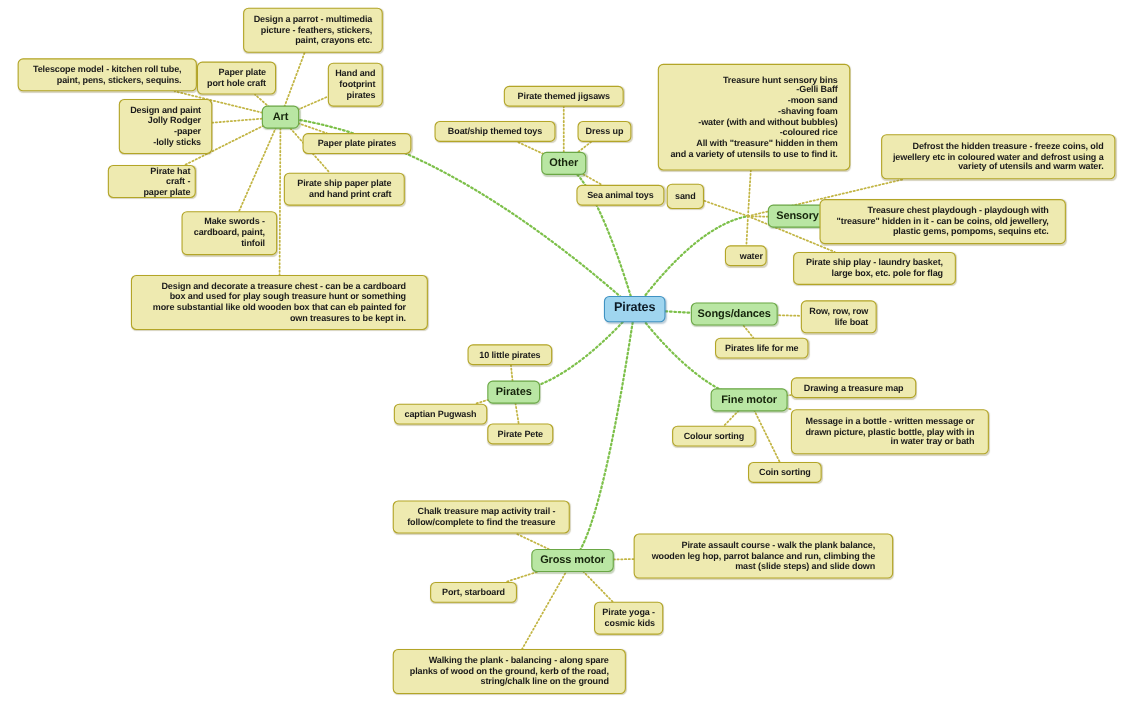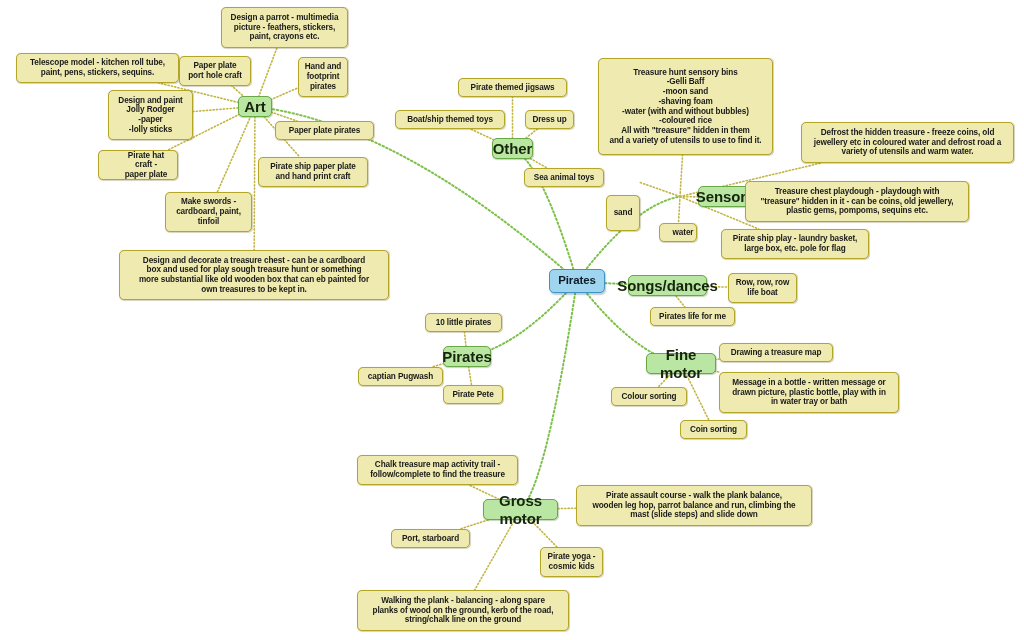--- a/index.html
+++ b/index.html
@@ -35,26 +35,27 @@
     white-space: pre-line;
     padding: 2px 4px;
     letter-spacing: -0.1px;
   }
   .node.leaf {
     background: #eeeab0;
     border: 1.3px solid #b3a527;
     color: #1a1a1a;
     font-size: 8.2px;
     box-shadow: 0.6px 0.8px 0.8px rgba(120,110,40,0.30);
+    text-align: right;
   }
   .node.category {
     background: #b9e6a3;
     border: 1.6px solid #6aa745;
     color: #16250c;
-    font-size: 15px;
+    font-size: 10px;
     box-shadow: 0.8px 1px 1px rgba(80,120,50,0.32);
   }
   .node.root {
     background: #9fd5ef;
     border: 1.8px solid #3f92c2;
     color: #0d1b26;
     font-size: 11.5px;
     box-shadow: 1px 1.2px 1.4px rgba(60,110,140,0.35);
   }
 </style>
@@ -145,23 +146,23 @@
     <div class="node leaf" style="left: 524px; top: 168px; width: 80px; height: 19px;">Sea animal toys</div>
     <div class="node leaf" style="left: 598px; top: 58px; width: 175px; height: 97px;">Treasure hunt sensory bins
 -Gelli Baff
 -moon sand
 -shaving foam
 -water (with and without bubbles)
 -coloured rice
 All with "treasure" hidden in them
 and a variety of utensils to use to find it.</div>
     <div class="node leaf" style="left: 801px; top: 122px; width: 213px; height: 41px;">Defrost the hidden treasure - freeze coins, old
-jewellery etc in coloured water and defrost road a
+jewellery etc in coloured water and defrost using a
 variety of utensils and warm water.</div>
-    <div class="node leaf" style="left: 606px; top: 167px; width: 34px; height: 36px; margin-top: 28px;">sand</div>
+    <div class="node leaf" style="left: 606px; top: 167px; width: 34px; height: 23px;">sand</div>
     <div class="node leaf" style="left: 745px; top: 181px; width: 224px; height: 41px;">Treasure chest playdough - playdough with
 "treasure" hidden in it - can be coins, old jewellery,
 plastic gems, pompoms, sequins etc.</div>
     <div class="node leaf" style="left: 721px; top: 229px; width: 148px; height: 30px;">Pirate ship play - laundry basket,
 large box, etc. pole for flag</div>
     <div class="node leaf" style="left: 659px; top: 223px; width: 38px; height: 19px; padding-left: 14px;">water</div>
     <div class="node leaf" style="left: 728px; top: 273px; width: 69px; height: 30px;">Row, row, row
 life boat</div>
     <div class="node leaf" style="left: 650px; top: 307px; width: 85px; height: 19px;">Pirates life for me</div>
     <div class="node leaf" style="left: 425px; top: 313px; width: 77px; height: 19px;">10 little pirates</div>

